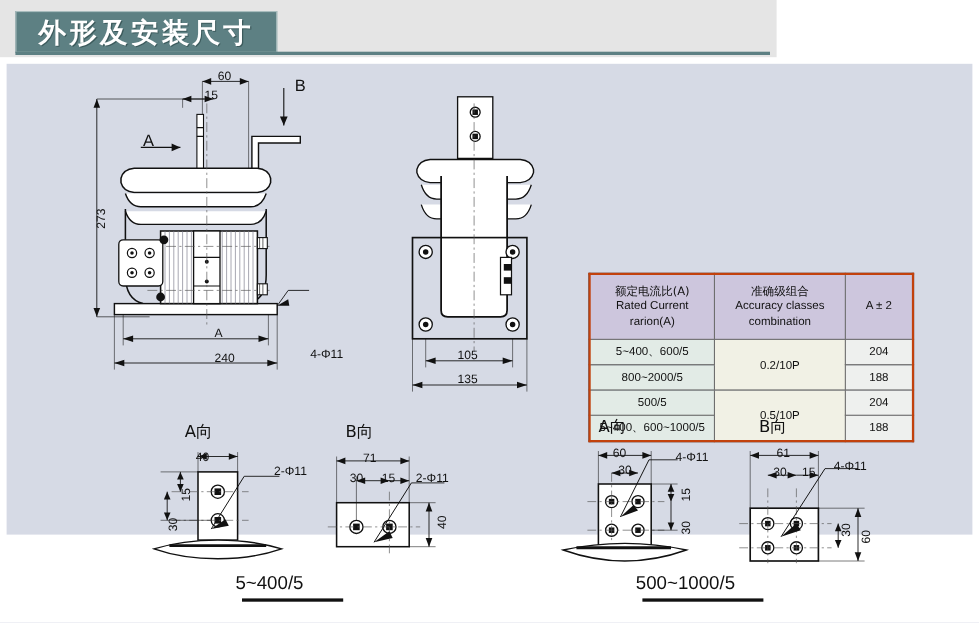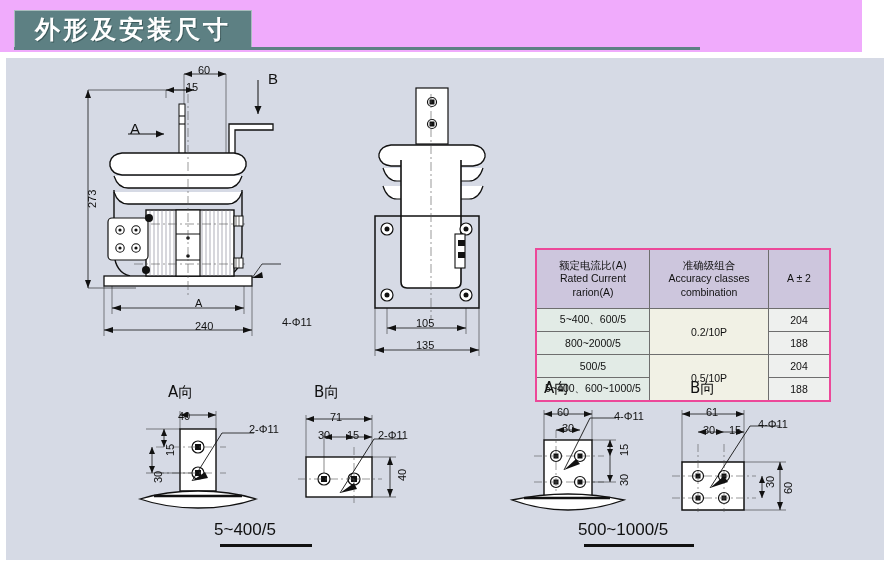--- a/index.html
+++ b/index.html
@@ -3,52 +3,52 @@
 <meta charset="utf-8">
 <style>
   html,body{margin:0;padding:0;}
   body{
     width:890px;height:566px;
     background:#ffffff;
     font-family:"Liberation Sans","DejaVu Sans",sans-serif;
     overflow:hidden;position:relative;
   }
   
-  #header{position:absolute;left:0;top:0;width:862px;height:52px;background:#f0abfc;}
+  #header{position:absolute;left:0;top:0;width:706px;height:52px;background:#e5e5e5;}
   #title-badge{
     position:absolute;left:14px;top:10px;width:236px;height:36px;
     background:#5d8083;border:1px solid #a8bcbd;
     display:flex;align-items:center;justify-content:center;
     color:#ffffff;font-size:25px;font-weight:bold;letter-spacing:3px;
     font-family:"DejaVu Sans",sans-serif;
     text-shadow:1px 1px 0 #3c5a5c;
   }
   #title-en{
     position:absolute;left:262px;top:12px;height:32px;
     display:flex;align-items:center;
     font-size:25px;color:#111;letter-spacing:1px;white-space:nowrap;
   }
   #header-rule{position:absolute;left:14px;top:47px;width:686px;height:3px;background:#5d8083;}
 
   
   #panel{
-    position:absolute;left:6px;top:58px;width:878px;height:502px;
+    position:absolute;left:6px;top:58px;width:878px;height:428px;
     background:#d6dae5;
   }
   .dwg{position:absolute;}
   .lbl{position:absolute;color:#111;white-space:nowrap;font-size:11px;}
   .lbl-lg{font-size:15px;}
   .lbl-cjk{font-family:"DejaVu Sans",sans-serif;}
   .vert{transform:rotate(-90deg);transform-origin:left top;}
 
   
   #spec-table{
     position:absolute;left:529px;top:190px;
     border-collapse:collapse;
-    border:2px solid #ec4899;
+    border:2px solid #c2410c;
     background:#0f172a;
   }
   #spec-table td,#spec-table th{
     border:1px solid #6e6e6e;
     text-align:center;vertical-align:middle;
     font-size:10.5px;color:#111;padding:0;
   }
   #spec-table thead th{background:#cdc6dd;font-weight:normal;line-height:1.25;}
   .c-rated{background:#e2ebe6;width:112px;height:22px;margin-left:32px;}
   .c-acc{background:#f1f1e5;width:118px;}

